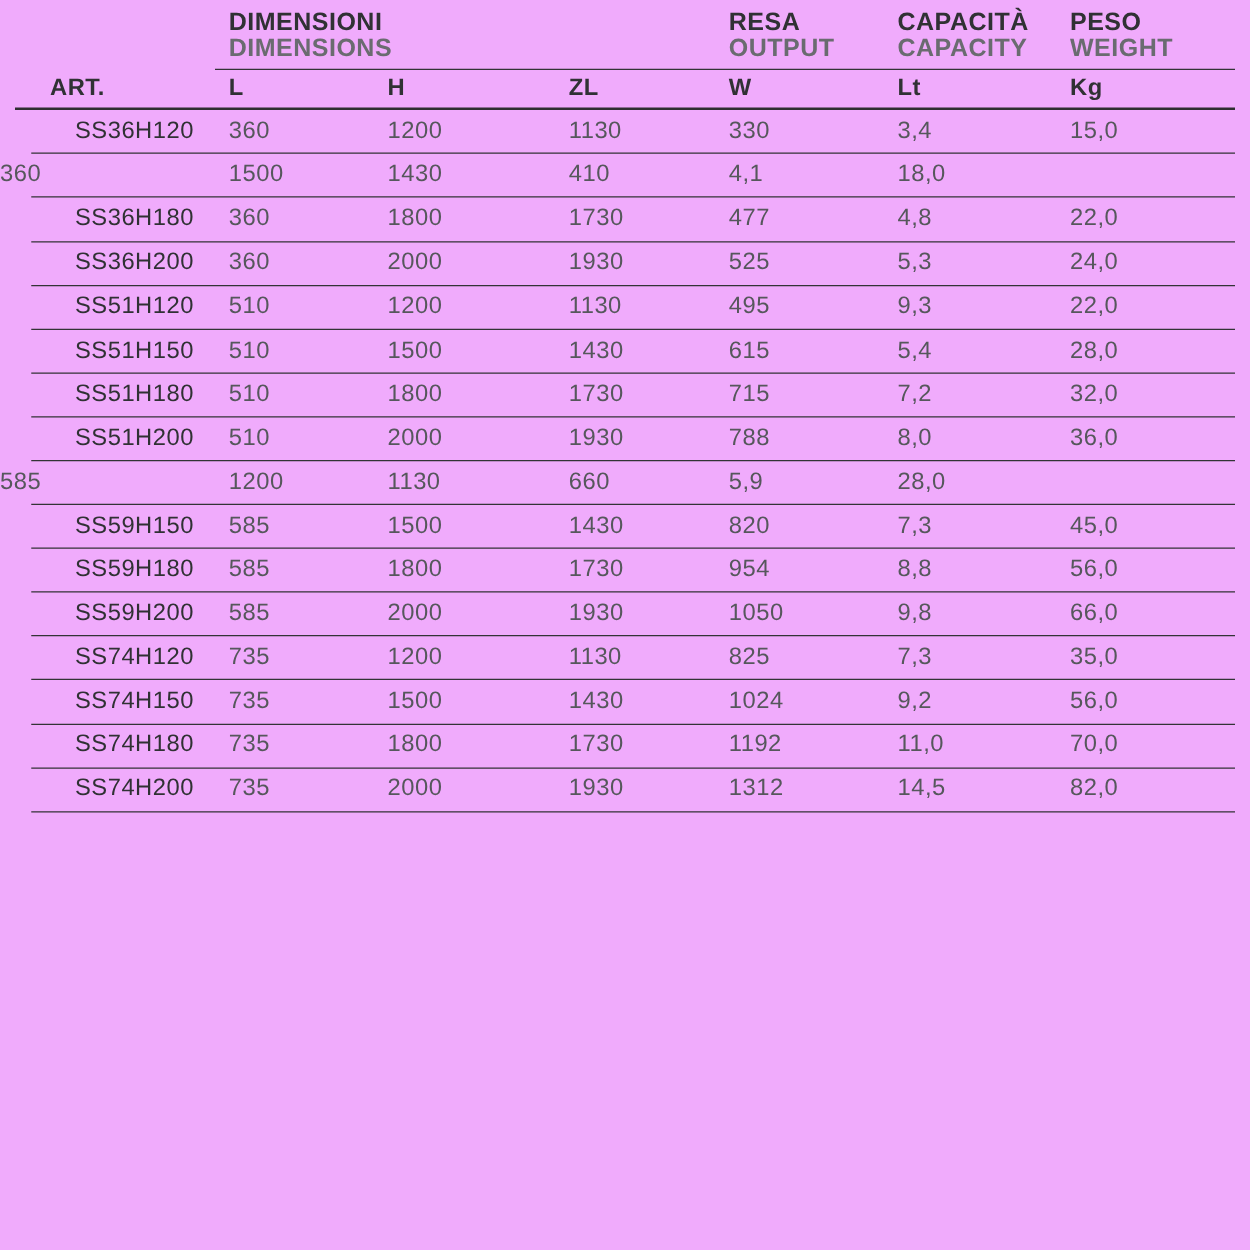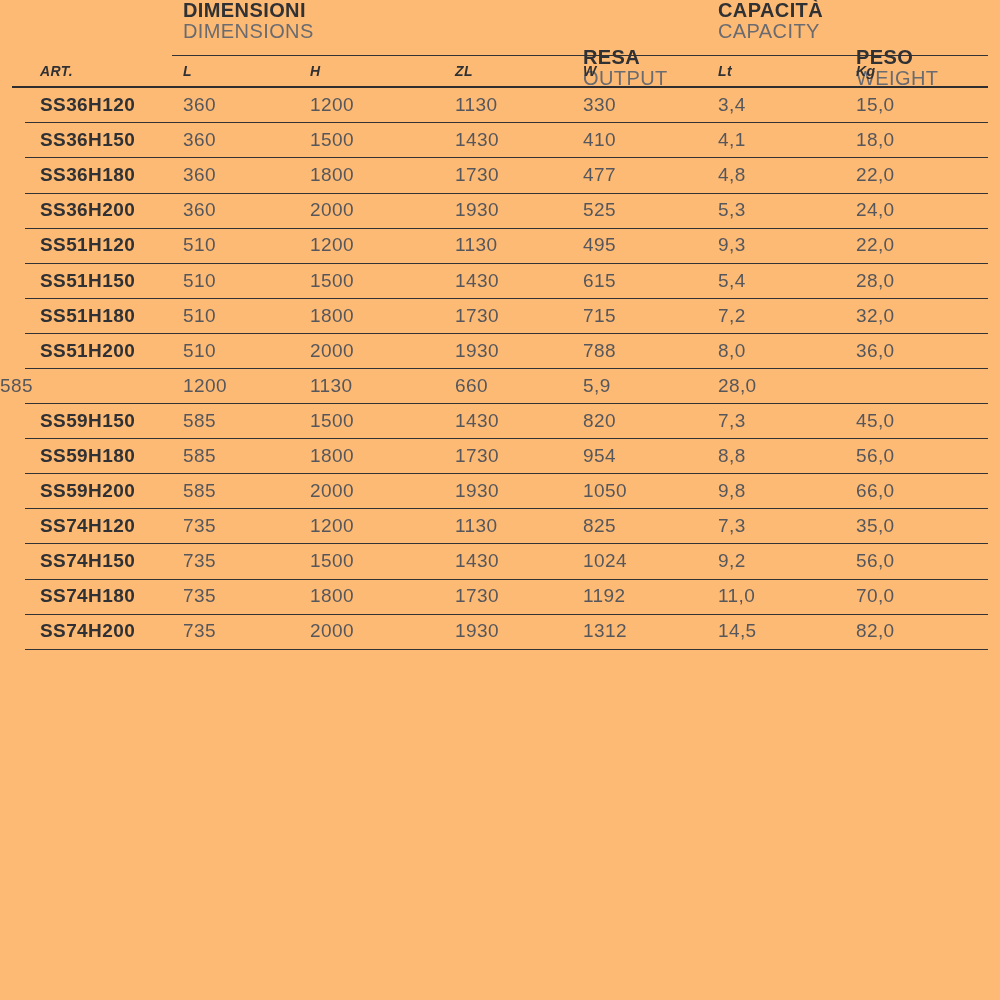--- a/index.html
+++ b/index.html
@@ -1,19 +1,19 @@
 <!DOCTYPE html>
 <html><head>
 <meta charset="utf-8">
 <style>
   html,body { margin:0; padding:0; background:#ffffff; }
   .page {
     position:relative;
     width:1000px; height:1000px;
-    background:#fdba74;
+    background:#f0abfc;
     font-family:"Liberation Sans", sans-serif;
     color:#303134;
     overflow:hidden;
   }
   .spec-table {
     position:absolute;
     left:0; top:170;
     width:988px;
   }
   .grid {
@@ -28,37 +28,36 @@
   .group-cell { padding-bottom:5px; }
   .gc-dim  { grid-column:2 / 5; }
   .gc-resa { grid-column:5; }
   .gc-cap  { grid-column:6; }
   .gc-peso { grid-column:7; }
   .lang-it {
     font-size:20px; font-weight:700; letter-spacing:0.4px;
     color:#303134; line-height:21px;
   }
   .lang-en {
-    font-size:20px; font-weight:400; letter-spacing:0.4px;
+    font-size:20px; font-weight:700; letter-spacing:0.4px;
     color:#6a6b70; line-height:21px;
   }
   .group-line {
     margin-left:172px;
     border-top:1.5px solid #333336;
     height:0;
   }
   
   .sub-row {
     height:29.5px;
     align-items:center;
   }
   .sub-cell {
-    font-size:14px; font-weight:700; letter-spacing:0.4px;
+    font-size:19px; font-weight:700; letter-spacing:0.4px;
     color:#303134;
-    font-style:italic;
   }
   .sub-art { padding-left:40px; }
   .header-line {
     margin-left:12px;
     border-top:2px solid #2e2e30;
     height:0;
   }
   
   .row {
     position:relative;
@@ -70,43 +69,43 @@
     position:absolute;
     left:25px; right:0; bottom:-0.75px;
     border-bottom:1.5px solid #333336;
   }
   .cell {
     font-size:19px; font-weight:400; letter-spacing:0.4px;
     color:#56575c;
     white-space:nowrap;
   }
   .cell.art {
-    padding-left:40px;
-    font-weight:700;
+    padding-left:60px;
+    font-weight:400;
     color:#303134;
   }
 </style>
 </head>
 <body>
 
 <div class="page">
   <div class="spec-table">
 
     <div class="grid group-row">
       <div class="group-cell gc-dim">
         <div class="lang-it">DIMENSIONI</div>
         <div class="lang-en">DIMENSIONS</div>
       </div>
+      <div class="group-cell gc-resa">
+        <div class="lang-it">RESA</div>
+        <div class="lang-en">OUTPUT</div>
+      </div>
       <div class="group-cell gc-cap">
         <div class="lang-it">CAPACITÀ</div>
         <div class="lang-en">CAPACITY</div>
-      </div>
-      <div class="group-cell gc-resa">
-        <div class="lang-it">RESA</div>
-        <div class="lang-en">OUTPUT</div>
       </div>
       <div class="group-cell gc-peso">
         <div class="lang-it">PESO</div>
         <div class="lang-en">WEIGHT</div>
       </div>
     </div>
     <div class="group-line"></div>
 
     <div class="grid sub-row">
       <div class="sub-cell sub-art">ART.</div>
@@ -123,21 +122,20 @@
         <div class="grid row">
           <div class="cell art">SS36H120</div>
           <div class="cell">360</div>
           <div class="cell">1200</div>
           <div class="cell">1130</div>
           <div class="cell">330</div>
           <div class="cell">3,4</div>
           <div class="cell">15,0</div>
         </div>
         <div class="grid row">
-          <div class="cell art">SS36H150</div>
           <div class="cell">360</div>
           <div class="cell">1500</div>
           <div class="cell">1430</div>
           <div class="cell">410</div>
           <div class="cell">4,1</div>
           <div class="cell">18,0</div>
         </div>
         <div class="grid row">
           <div class="cell art">SS36H180</div>
           <div class="cell">360</div>

